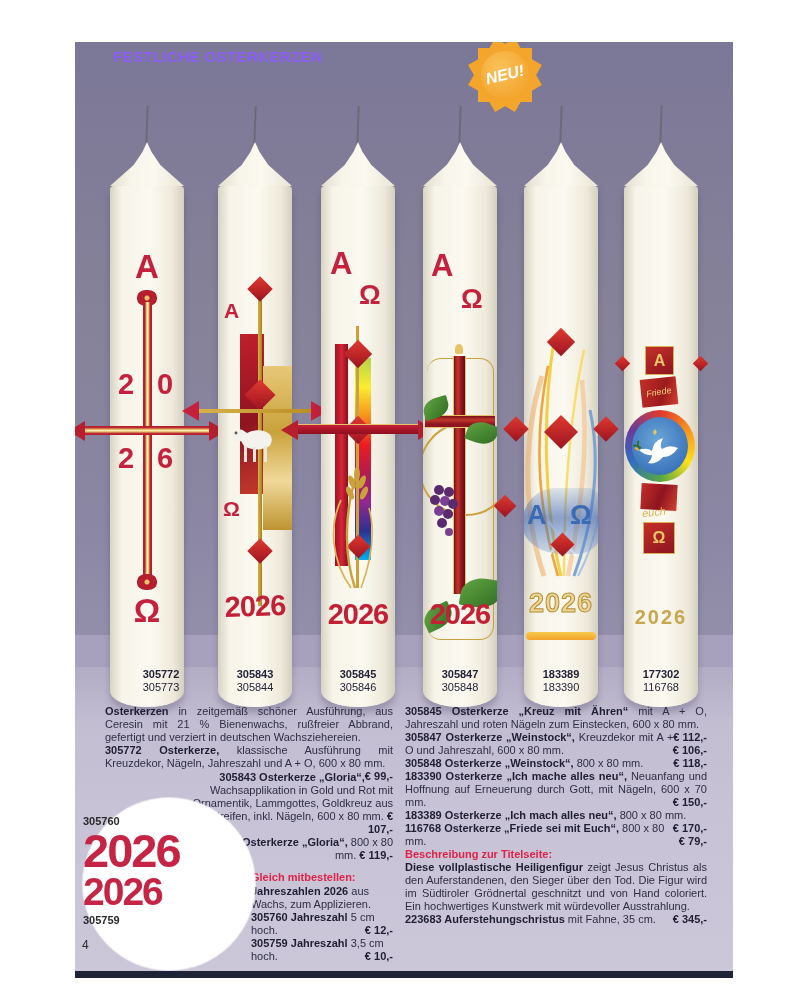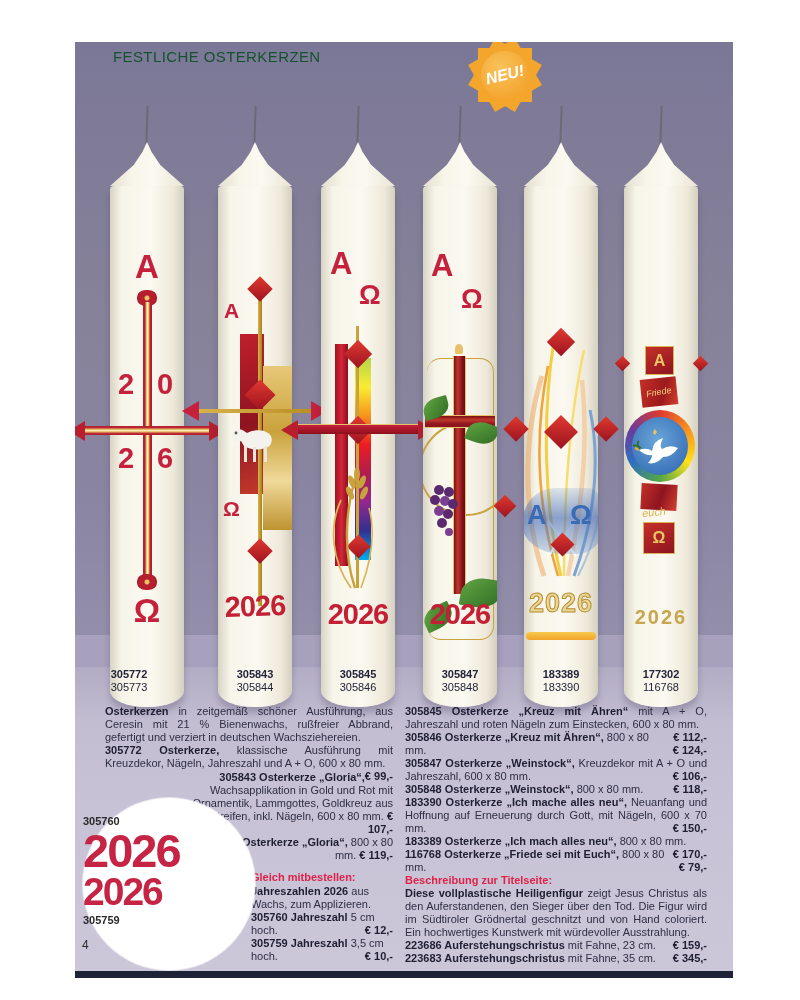--- a/index.html
+++ b/index.html
@@ -5,22 +5,22 @@
   html,body{margin:0;padding:0;background:#ffffff;width:800px;height:1000px;overflow:hidden;
     font-family:"Liberation Sans",sans-serif;}
   .page{position:absolute;left:75px;top:42px;width:658px;height:936px;overflow:hidden;}
   .bg-top{position:absolute;left:0;top:0;width:100%;height:593px;
     background:linear-gradient(180deg,#7b7797 0%,#868299 45%,#8a86a3 80%,#938fab 100%);}
   .bg-band{position:absolute;left:0;top:593px;width:100%;height:32px;background:#a7a1bd;}
   .bg-low{position:absolute;left:0;top:625px;width:100%;height:304px;
     background:linear-gradient(180deg,#b2acc4 0%,#c2bdd1 18%,#c7c2d5 45%,#cbc6d8 100%);}
   .navybar{position:absolute;left:0;top:929px;width:100%;height:7px;background:#1f2338;}
 
-  .heading{position:absolute;left:38px;top:6px;font-size:15px;font-weight:normal;
-    color:#14532d;letter-spacing:.4px;}
+  .heading{position:absolute;left:38px;top:6px;font-size:15px;font-weight:bold;
+    color:#8b5cf6;letter-spacing:.4px;}
 
   
   .neu{position:absolute;left:397px;top:0px;width:66px;height:66px;}
   .neu .ray{position:absolute;inset:6px;background:#f4a62c;}
   .neu .r0{transform:rotate(0deg)} .neu .r1{transform:rotate(30deg)} .neu .r2{transform:rotate(60deg)}
   .neu .core{position:absolute;inset:9px;border-radius:50%;background:radial-gradient(circle at 40% 35%,#f9c25a,#f29c22);}
   .neu .txt{position:absolute;inset:0;display:flex;align-items:center;justify-content:center;
     color:#fff;font-weight:bold;font-style:italic;font-size:16px;transform:rotate(-14deg);}
 
   
@@ -95,21 +95,21 @@
       <span class="glyph" style="left:8px;top:258px;font-size:29px">2</span>
       <span class="glyph" style="left:47px;top:258px;font-size:29px">6</span>
       <div style="position:absolute;left:27px;top:388px;width:20px;height:16px;background:radial-gradient(circle at 50% 50%,#e8c269 0 2px,#b71f2f 3px 62%,#7d0f1c);border-radius:45%"></div>
       <span class="glyph" style="left:0;right:0;top:408px;text-align:center;font-size:33px">Ω</span>
     </div>
     <div class="xbar redgold" style="left:-26px;right:-26px;top:324px">
       <span class="ah l"></span>
         <span class="ah r"></span>
     </div>
   </div>
-  <div class="numpair" style="left:4px">
+  <div class="numpair" style="left:36px">
     <div>305772</div>
       <div style="font-weight:normal">305773</div>
   </div>
 
   <div class="candle" style="left:143px">
     <div class="wick"></div>
     <div class="tip"></div>
     <div class="body"></div>
     <div class="art">
       <div style="position:absolute;left:22px;top:148px;width:24px;height:160px;background:linear-gradient(160deg,#c01f2c,#8e1420 55%,#c23a2c)"></div>
@@ -300,29 +300,27 @@
     <div class="order-block">
       <p class="red-head">Gleich mitbestellen:</p>
       <p class="para"><b>Jahreszahlen 2026</b> <span>aus Wachs, zum Applizieren.</span></p>
       <p class="para"><b>305760 Jahreszahl</b> <span>5 cm hoch.</span> <span class="price">€  12,-</span></p>
       <p class="para"><b>305759 Jahreszahl</b> <span>3,5 cm hoch.</span> <span class="price">€  10,-</span></p>
     </div>
   </div>
 
   <div class="txtcol right">
     <p class="para" style="text-align:justify"><b>305845 Osterkerze „Kreuz mit Ähren“</b> <span>mit A + O, Jahreszahl und roten Nägeln zum Einstecken, 600 x 80 mm.</span> <span class="price">€ 112,-</span></p>
-    <p class="para"><b>305846 Osterkerze „Kreuz mit Ähren“,</b> <span>800 x 80 mm.</span> <span class="price">€ 124,-</span></p>
     <p class="para" style="text-align:justify"><b>305847 Osterkerze „Weinstock“,</b> <span>Kreuzdekor mit A + O und Jahreszahl, 600 x 80 mm.</span> <span class="price">€ 106,-</span></p>
     <p class="para"><b>305848 Osterkerze „Weinstock“,</b> <span>800 x 80 mm.</span> <span class="price">€ 118,-</span></p>
     <p class="para" style="text-align:justify"><b>183390 Osterkerze „Ich mache alles neu“,</b> <span>Neuanfang und Hoffnung auf Erneuerung durch Gott, mit Nägeln, 600 x 70 mm.</span> <span class="price">€ 150,-</span></p>
     <p class="para"><b>183389 Osterkerze „Ich mach alles neu“,</b> <span>800 x 80 mm.</span> <span class="price">€ 170,-</span></p>
     <p class="para"><b>116768 Osterkerze „Friede sei mit Euch“,</b> <span>800 x 80 mm.</span> <span class="price">€  79,-</span></p>
     <p class="red-head">Beschreibung zur Titelseite:</p>
     <p class="para" style="text-align:justify"><b>Diese vollplastische Heiligenfigur</b> <span>zeigt Jesus Christus als den Auferstandenen, den Sieger über den Tod. Die Figur wird im Südtiroler Grödnertal geschnitzt und von Hand coloriert. Ein hochwertiges Kunstwerk mit würdevoller Ausstrahlung.</span></p>
-    <p class="para"><b>223686 Auferstehungschristus</b> <span>mit Fahne, 23 cm.</span> <span class="price">€   159,-</span></p>
     <p class="para"><b>223683 Auferstehungschristus</b> <span>mit Fahne, 35 cm.</span> <span class="price">€   345,-</span></p>
 
   </div>
 
   <div class="promo">
     <div class="sm" style="padding-top:17px">305760</div>
     <div class="y1">2026</div>
     <div class="y2">2026</div>
     <div class="sm" style="padding-top:3px">305759</div>
   </div>

